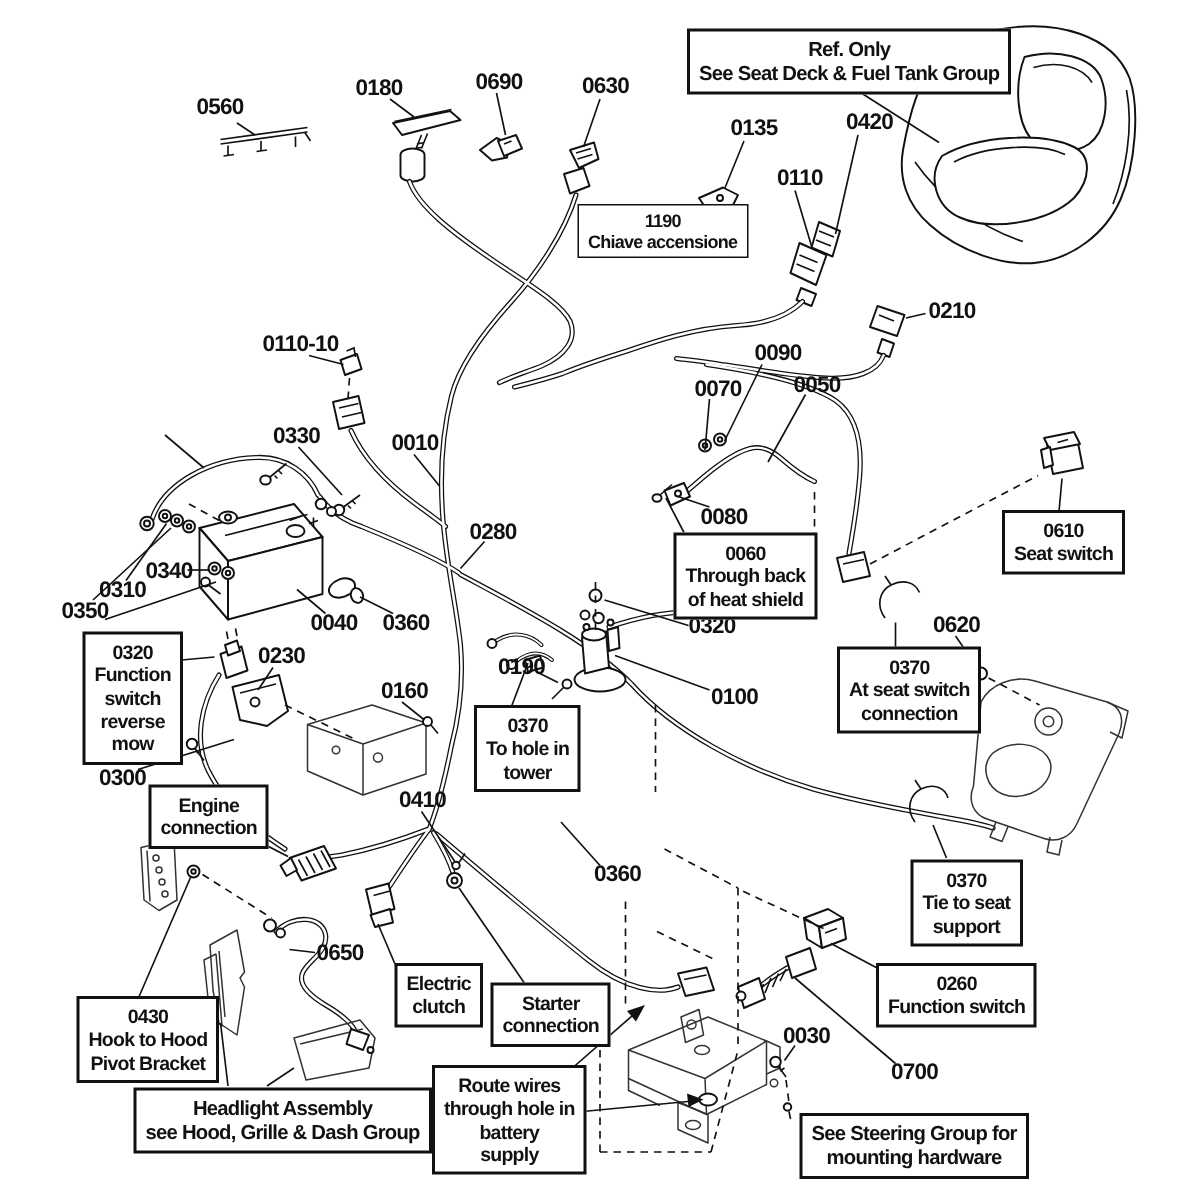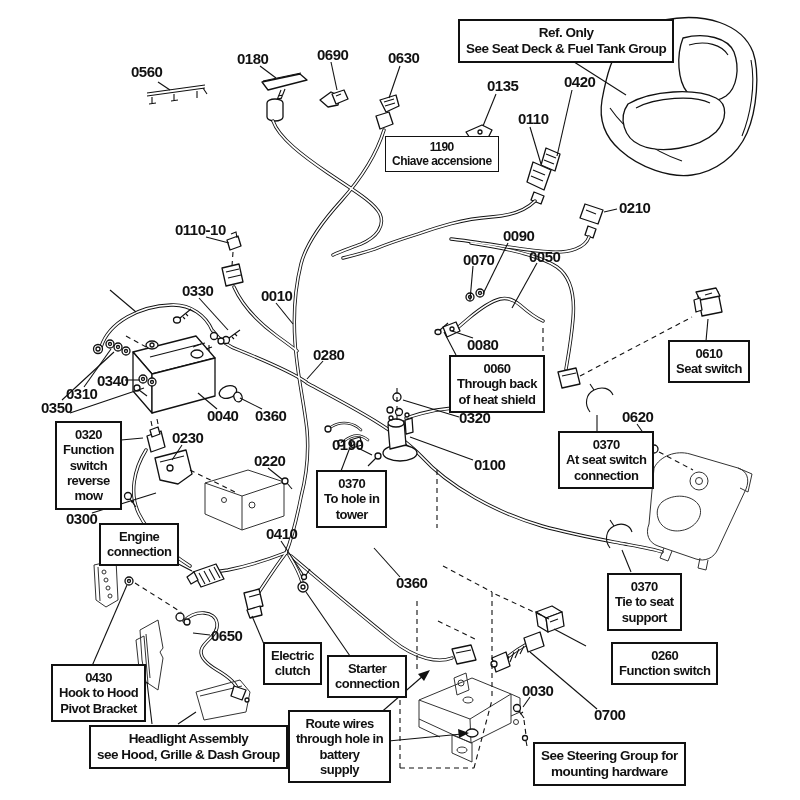--- a/index.html
+++ b/index.html
@@ -417,21 +417,21 @@
   <div class="pn" style="left:175px;top:222px">0110-10</div>
   <div class="pn" style="left:182px;top:283px">0330</div>
   <div class="pn" style="left:261px;top:288px">0010</div>
   <div class="pn" style="left:313px;top:347px">0280</div>
   <div class="pn" style="left:97px;top:373px">0340</div>
   <div class="pn" style="left:66px;top:386px">0310</div>
   <div class="pn" style="left:41px;top:400px">0350</div>
   <div class="pn" style="left:207px;top:408px">0040</div>
   <div class="pn" style="left:255px;top:408px">0360</div>
   <div class="pn" style="left:172px;top:430px">0230</div>
-  <div class="pn" style="left:254px;top:453px">0220</div>
+  <div class="pn" style="left:254px;top:453px">0160</div>
   <div class="pn" style="left:66px;top:511px">0300</div>
   <div class="pn" style="left:266px;top:526px">0410</div>
   <div class="pn" style="left:332px;top:437px">0190</div>
   <div class="pn" style="left:503px;top:228px">0090</div>
   <div class="pn" style="left:463px;top:252px">0070</div>
   <div class="pn" style="left:529px;top:249px">0050</div>
   <div class="pn" style="left:467px;top:337px">0080</div>
   <div class="pn" style="left:459px;top:410px">0320</div>
   <div class="pn" style="left:474px;top:457px">0100</div>
   <div class="pn" style="left:622px;top:409px">0620</div>
@@ -471,18 +471,18 @@
 connection</div>
   <div class="nb" style="left:51px;top:664px">0430
 Hook to Hood
 Pivot Bracket</div>
   <div class="nb nb-big" style="left:89px;top:725px">Headlight Assembly
 see Hood, Grille &amp; Dash Group</div>
   <div class="nb" style="left:288px;top:710px">Route wires
 through hole in
 battery
 supply</div>
-  <div class="nb" style="left:611px;top:642px">0260
+  <div class="nb" style="left:584px;top:642px">0260
 Function switch</div>
   <div class="nb nb-big" style="left:533px;top:742px">See Steering Group for
 mounting hardware</div>
 
 </div>
 
 </body></html>

